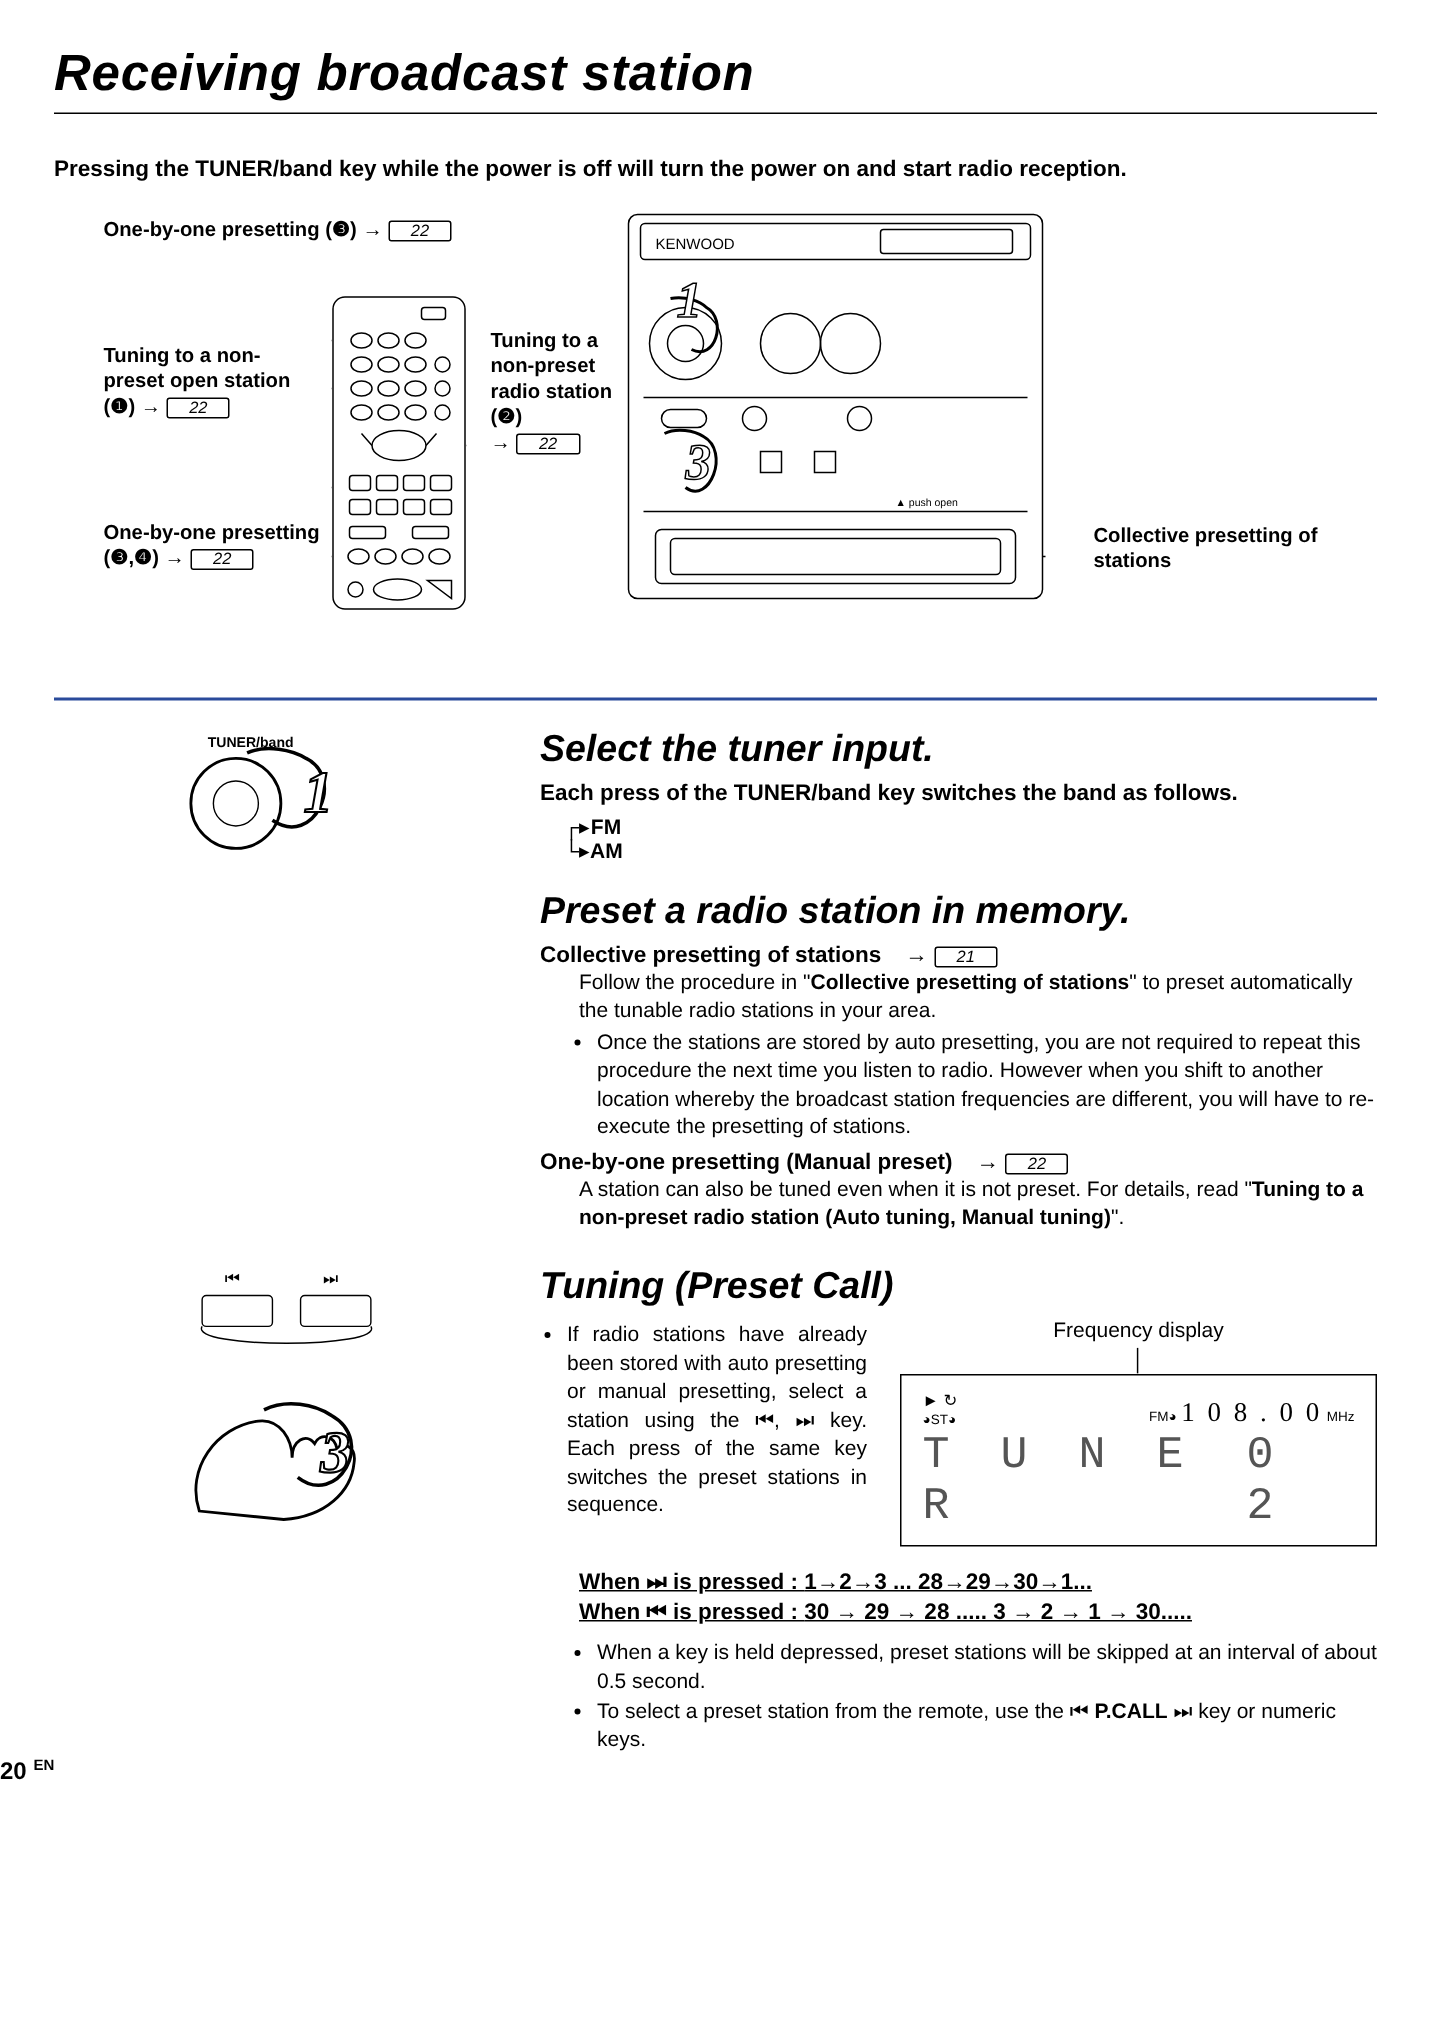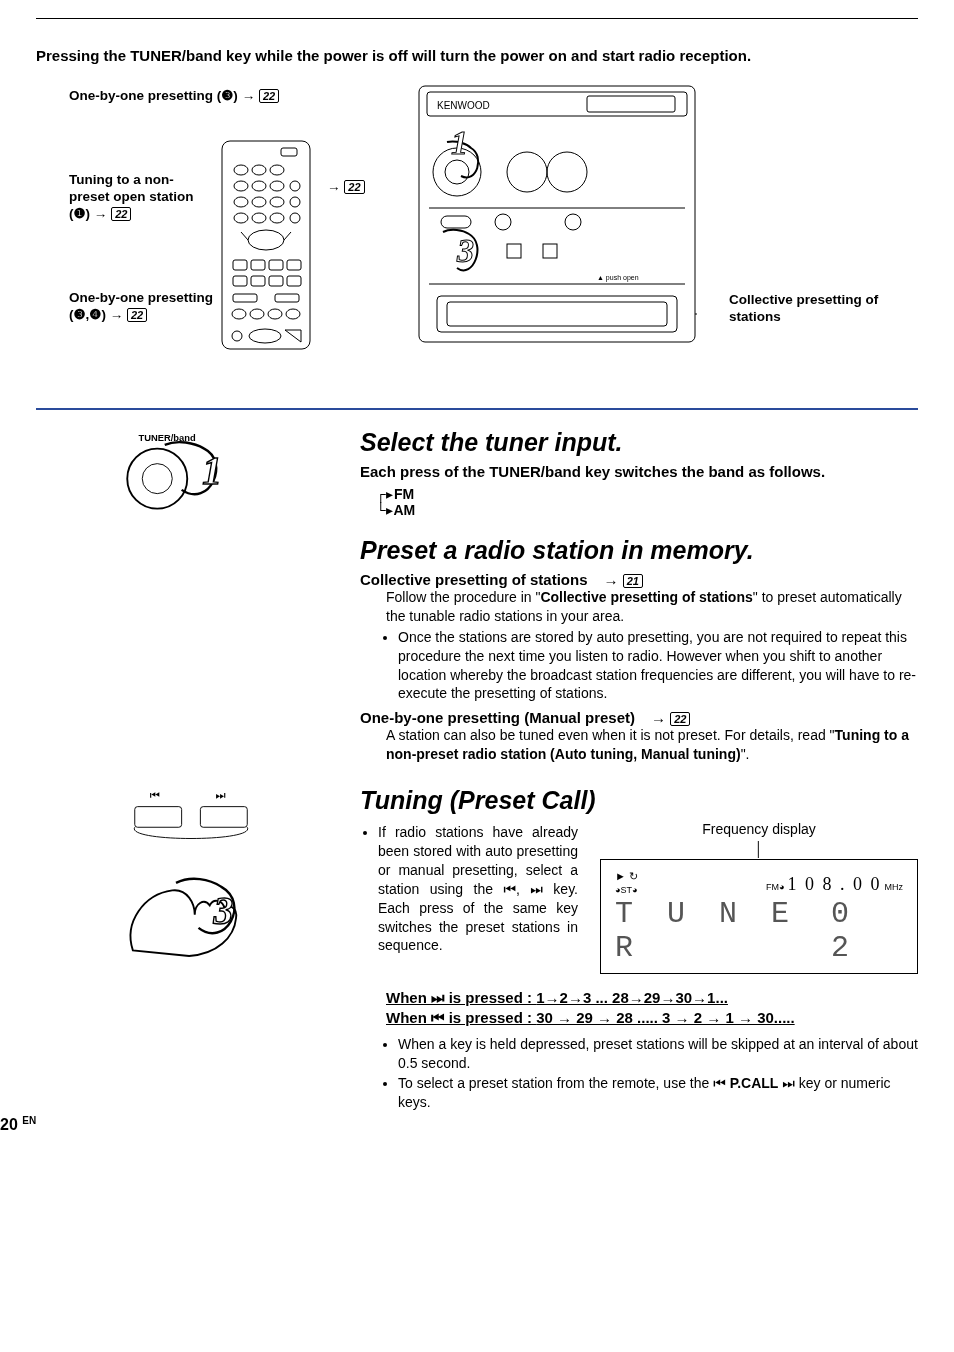--- a/index.html
+++ b/index.html
@@ -44,23 +44,23 @@
     font-weight: bold;
     line-height: 1.25;
     position: absolute;
   }
   .pgbox {
     display: inline-flex;
     align-items: center;
     justify-content: center;
     border: 1px solid #000;
     font-size: 11px;
-    font-weight: bold;
+    font-weight: normal;
     font-style: italic;
-    padding: 0 3px;
+    padding: 0 14px;
     height: 14px;
     line-height: 14px;
     border-radius: 2px;
   }
   .arrow { font-weight: normal; }
   .remote-svg { width: 90px; height: auto; }
   .deck-svg { width: 280px; height: auto; }
   .color-hr {
     height: 2px;
     background: #2a4b9b;
@@ -129,20 +129,21 @@
   .page-num .en { font-size: 10px; font-weight: bold; vertical-align: super; }
   .hand-svg { width: 150px; }
   .knob-svg { width:150px; }
   .prev-next-svg { width:150px; }
 </style>
 </head>
 <body>
 
 <div class="page">
 
+  <h1 class="main-title">Receiving broadcast station</h1>
   <div class="underline-bar"></div>
 
   <p class="subtitle">Pressing the TUNER/band key while the power is off will turn the power on and start radio reception.</p>
 
   <div class="diagram-section">
 
     <div class="diagram-col" style="width:360px; height:290px;">
       <div class="callout" style="top:4px; left:20px;">
         <span>One-by-one presetting (❸)</span>
         <span class="arrow">→</span>
@@ -207,21 +208,21 @@
           <path d="M64 190 L80 190 L80 202 Z"></path>
         </g>
         <line x1="0" y1="30" x2="-12" y2="30" stroke="#000"></line>
         <line x1="0" y1="62" x2="-12" y2="62" stroke="#000"></line>
         <line x1="0" y1="128" x2="-12" y2="128" stroke="#000"></line>
         <line x1="0" y1="174" x2="-12" y2="174" stroke="#000"></line>
         <line x1="90" y1="100" x2="102" y2="100" stroke="#000"></line>
       </svg>
 
       <div class="callout" style="top:78px; left:278px; width:88px;">
-        <br>
+        <span>Tuning to a non-preset radio station (❷)</span><br>
         <span class="arrow">→</span>
         <span class="pgbox">22</span>
       </div>
     </div>
 
     <div class="diagram-col" style="width:300px;">
       <svg class="deck-svg" viewBox="0 0 280 260">
         <rect x="2" y="2" width="276" height="256" rx="6" fill="none" stroke="#000"></rect>
         <rect x="10" y="8" width="260" height="24" rx="3" fill="none" stroke="#000"></rect>
         <text x="20" y="25" font-size="10" font-family="Arial">KENWOOD</text>

